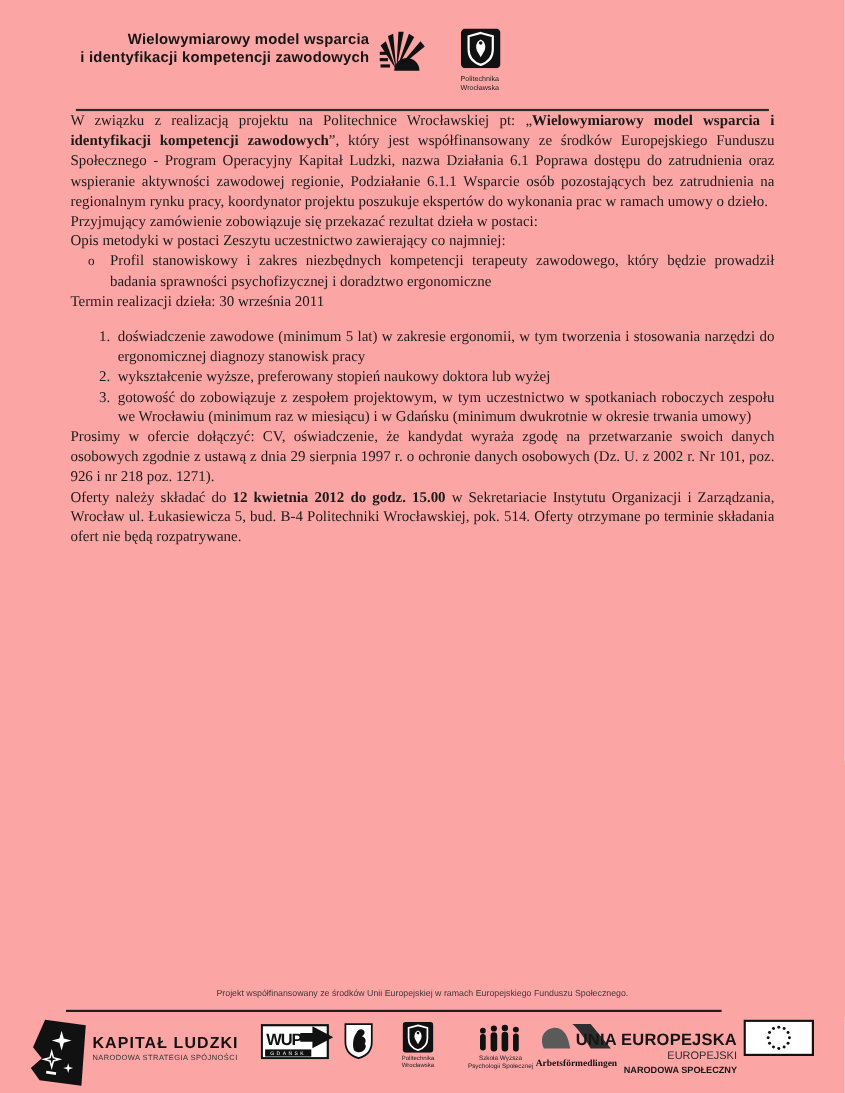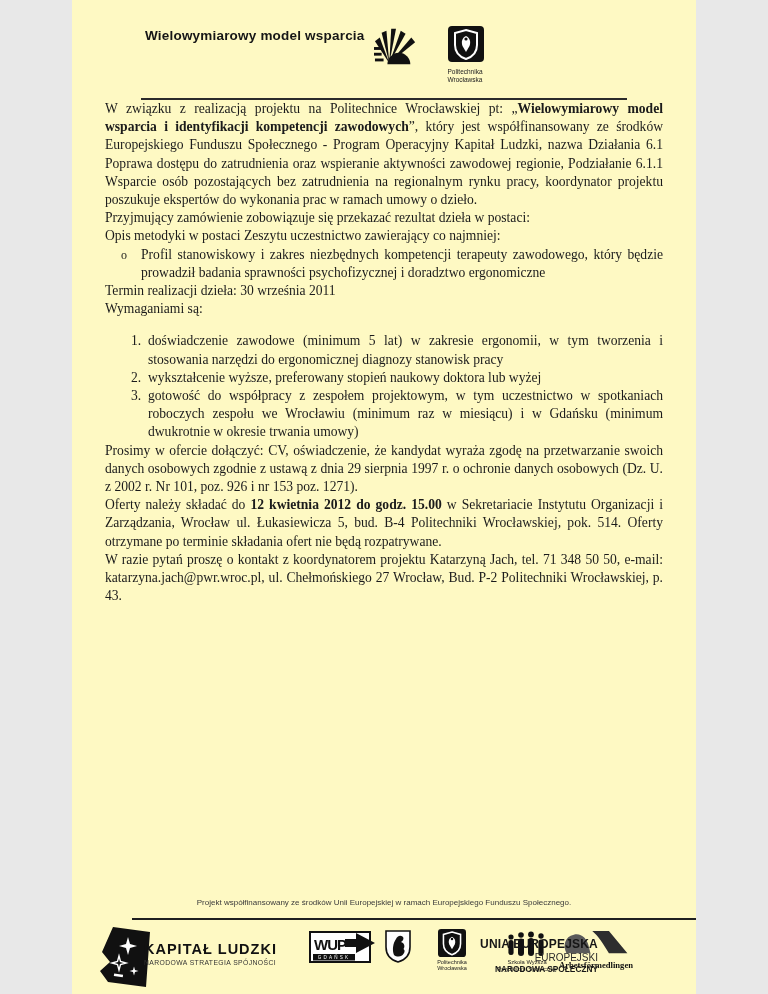--- a/index.html
+++ b/index.html
@@ -1,42 +1,42 @@
 <!DOCTYPE html>
 <html lang="pl"><head>
 <meta charset="utf-8">
 <style>
   * { box-sizing: border-box; margin: 0; padding: 0; }
   html,body { background:#e8e8e8; }
   .page {
     position: relative;
-    width: 624px; height: 994px;
+    width: 768px; height: 994px;
     margin: 0 auto;
-    background: #fef9c3;
+    background: #fca5a5;
     color: #1b1b1b;
     font-family: "Liberation Serif", "DejaVu Serif", serif;
     overflow: hidden;
   }
   
   .header { display: flex; align-items: flex-start; padding: 28px 0 0 73px; }
   .title {
     text-align: right;
     font-family: "Liberation Sans", "DejaVu Sans", sans-serif;
     font-weight: bold; font-size: 13.5px; line-height: 15.5px;
     letter-spacing: 0.2px; color: #161616;
   }
   .sun-wrap { margin-left: 9px; margin-top: 0; }
   .pwr { margin-left: 30px; margin-top: -2px; }
   .pwr-cap {
     font-family: "Liberation Sans", "DejaVu Sans", sans-serif;
     font-size: 6.5px; line-height: 7.5px; color: #222; margin-top: 2px;
   }
   .rule { margin: 15px 69px 0; border-top: 2px solid #2b2b2b; }
   
-  .content { padding: 0 33px; font-size: 13.6px; line-height: 18.2px; }
+  .content { padding: 0 64px; font-size: 13.6px; line-height: 18.2px; }
   .content p { margin: 0; }
   .just { text-align: justify; }
   .p1 { margin-top: 11px; }
   .p2 { margin-top: 9px; }
   .p3 { margin-top: 5px; }
   .bullet-row { display: flex; padding-left: 16px; }
   .bullet-marker { flex: none; width: 20px; font-size: 12px; }
   .bullet-text { flex: 1; text-align: justify; }
   .deadline { margin-top: 29px; }
   .req-intro { margin-top: 15px; }
@@ -50,47 +50,48 @@
   
   .footer-note {
     position: absolute; top: 898px; left: 0; right: 0;
     text-align: center;
     font-family: "Liberation Sans", "DejaVu Sans", sans-serif;
     font-size: 8px; color: #3a3a3a;
   }
   .footer-rule { position: absolute; top: 918px; left: 60px; width: 596px; height: 2px; background: #1f1f1f; }
   .abs { position: absolute; }
   .kl-flag { left: 26px; top: 926px; }
-  .kl-text { left: 72px; top: 941px; font-family: "Liberation Sans","DejaVu Sans",sans-serif; }
+  .kl-text { left: 84px; top: 941px; font-family: "Liberation Sans","DejaVu Sans",sans-serif; }
   .kl-title { font-weight: bold; font-size: 14.5px; letter-spacing: 1px; color: #111; }
   .kl-sub { font-size: 6.8px; letter-spacing: 0.4px; color: #333; margin-top: 2px; }
   .wup { left: 237px; top: 931px; }
   .herb { left: 312px; top: 929px; }
   .pwr-foot { left: 358px; top: 929px; width: 44px; text-align: center;
     font-family:"Liberation Sans","DejaVu Sans",sans-serif; font-size: 5.5px; line-height: 6.5px; color:#222; }
   .swps { left: 414px; top: 931px; width: 82px; text-align: center;
     font-family:"Liberation Sans","DejaVu Sans",sans-serif; font-size: 5.8px; line-height: 6.8px; color:#222; }
   .swps svg, .pwr-foot svg { display: inline-block; }
   .arbets { left: 484px; top: 931px; width: 80px; text-align: center; }
   .arbets-label { font-family: "Liberation Serif","DejaVu Serif",serif; font-weight: bold; font-size: 8.6px; color: #111; margin-top: 1px; text-align: center; }
   .eu-text { right: 98px; top: 937px; text-align: right;
     font-family:"Liberation Sans","DejaVu Sans",sans-serif; color: #161616; }
-  .eu-l1 { font-weight: bold; font-size: 12px; letter-spacing: 0.2px; }
+  .eu-l1 { font-weight: bold; font-size: 15px; letter-spacing: 0.2px; }
   .eu-l2 { font-size: 10px; margin-top: 1px; color: #2b2b2b; }
   .eu-l3 { font-size: 8.3px; font-weight: 600; margin-top: 1px; }
   .eu-flag { left: 676px; top: 927px; width: 64px; height: 33px; background: #fff; border: 2px solid #111; }
 </style>
 </head>
 <body>
 
 <div class="page">
 
   <div class="header">
     <div class="title">
       <div>Wielowymiarowy model wsparcia</div>
+      <div>i identyfikacji kompetencji zawodowych</div>
     </div>
     <span class="sun-wrap">
       <svg width="44" height="40" viewBox="0 0 46 40" aria-hidden="true">
         <rect x="0" y="19" width="9" height="3" fill="#111"></rect>
         <rect x="0" y="25" width="8" height="3" fill="#111"></rect>
         <rect x="1" y="31" width="9" height="3" fill="#111"></rect>
         <polygon points="16,36 1,13 6,9" fill="#111"></polygon>
         <polygon points="16,36 8,4 13,2" fill="#111"></polygon>
         <polygon points="16,36 18,0 23,0" fill="#111"></polygon>
         <polygon points="16,36 28,2 33,5" fill="#111"></polygon>
@@ -118,42 +119,40 @@
 
     <p class="p2">Przyjmujący zamówienie zobowiązuje się przekazać rezultat dzieła w postaci:</p>
     <p class="p3">Opis metodyki w postaci Zeszytu uczestnictwo zawierający co najmniej:</p>
 
     <div class="bullet-row">
       <span class="bullet-marker">o</span>
       <span class="bullet-text">Profil stanowiskowy i zakres niezbędnych kompetencji terapeuty zawodowego, który będzie prowadził badania sprawności psychofizycznej i doradztwo ergonomiczne</span>
     </div>
 
     <p class="deadline">Termin realizacji dzieła: 30 września 2011</p>
-    <p class="req-intro">Wymaganiami są:</p>
 
     <div class="req-list">
       <div class="li">
         <span class="num">1.</span>
         <span class="litext">doświadczenie zawodowe (minimum 5 lat) w zakresie ergonomii, w tym tworzenia i stosowania narzędzi do ergonomicznej diagnozy stanowisk pracy</span>
       </div>
       <div class="li">
         <span class="num">2.</span>
         <span class="litext">wykształcenie wyższe, preferowany stopień naukowy doktora lub wyżej</span>
       </div>
       <div class="li">
         <span class="num">3.</span>
-        <span class="litext">gotowość do współpracy z zespołem projektowym, w tym uczestnictwo w spotkaniach roboczych zespołu we Wrocławiu (minimum raz w miesiącu) i w Gdańsku (minimum dwukrotnie w okresie trwania umowy)</span>
-      </div>
-    </div>
-
-    <p class="just attachments">Prosimy w ofercie dołączyć: CV, oświadczenie, że kandydat wyraża zgodę na przetwarzanie swoich danych osobowych zgodnie z ustawą z dnia 29 sierpnia 1997 r. o ochronie danych osobowych (Dz. U. z 2002 r. Nr 101, poz. 926 i nr 153 poz. 1271).</p>
+        <span class="litext">gotowość do zobowiązuje z zespołem projektowym, w tym uczestnictwo w spotkaniach roboczych zespołu we Wrocławiu (minimum raz w miesiącu) i w Gdańsku (minimum dwukrotnie w okresie trwania umowy)</span>
+      </div>
+    </div>
+
+    <p class="just attachments">Prosimy w ofercie dołączyć: CV, oświadczenie, że kandydat wyraża zgodę na przetwarzanie swoich danych osobowych zgodnie z ustawą z dnia 29 sierpnia 1997 r. o ochronie danych osobowych (Dz. U. z 2002 r. Nr 101, poz. 926 i nr 218 poz. 1271).</p>
 
     <p class="just submission"><span>Oferty należy składać do </span><b>12 kwietnia 2012 do godz. 15.00</b><span> w Sekretariacie Instytutu Organizacji i Zarządzania, Wrocław ul. Łukasiewicza 5, bud. B-4 Politechniki Wrocławskiej, pok. 514. Oferty otrzymane po terminie składania ofert nie będą rozpatrywane.</span></p>
 
-    <p class="just contact">W razie pytań proszę o kontakt z koordynatorem projektu Katarzyną Jach, tel. 71 348 50 50, e-mail: katarzyna.jach@pwr.wroc.pl, ul. Chełmońskiego 27 Wrocław, Bud. P-2 Politechniki Wrocławskiej, p. 43.</p>
   </div>
 
   <div class="footer-note">Projekt współfinansowany ze środków Unii Europejskiej w ramach Europejskiego Funduszu Społecznego.</div>
   <div class="footer-rule"></div>
 
   <span class="abs kl-flag">
     <svg width="54" height="64" viewBox="0 0 54 64" aria-hidden="true">
       <path d="M15,1 L52,6 L48,61 L10,56 L2,45 L12,36 L4,26 Z" fill="#111"></path>
       <path d="M30,11 L32,18 L39,20 L32,22 L30,29 L28,22 L21,20 L28,18 Z" fill="#fff"></path>
       <path d="M21,30 L22.5,35.5 L28,37 L22.5,38.5 L21,44 L19.5,38.5 L14,37 L19.5,35.5 Z" fill="none" stroke="#fff" stroke-width="1.4"></path>

